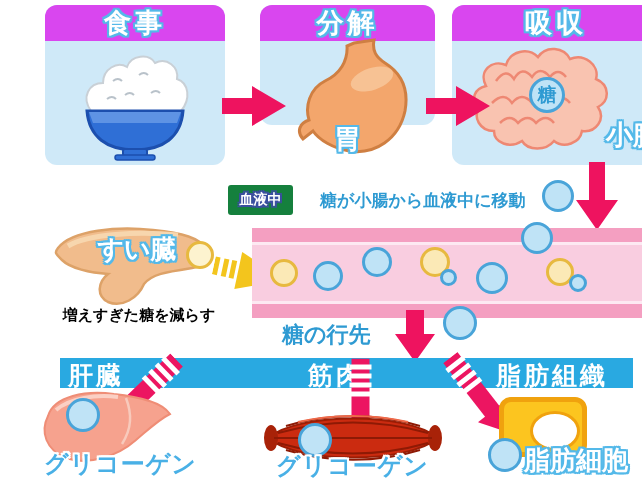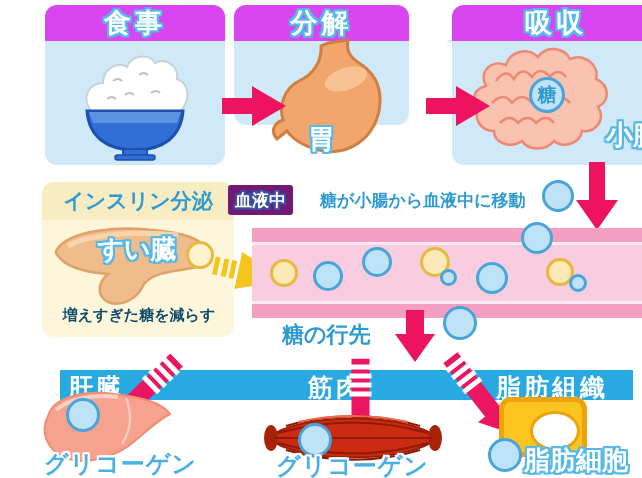--- a/index.html
+++ b/index.html
@@ -20,21 +20,21 @@
   
   .mol{position:absolute;border-radius:50%;box-sizing:border-box;}
   .mol-s{background:#bfe3f6;border:3px solid #49a4d9;}
   .mol-i{background:#fbe9b6;border:3px solid #e7b93f;}
   .mol-p{background:#fdf3cf;border:3px solid #e7b93f;}
   
   .vessel{position:absolute;left:252px;top:228px;width:390px;height:90px;background:#f9cde0;}
   .vessel-band{position:absolute;left:0;right:0;height:14px;background:#f49fc1;}
   .vessel-line{position:absolute;left:0;right:0;height:3px;background:#fde9f2;}
   
-  .dest-bar{position:absolute;left:60px;top:358px;width:573px;height:30px;background:#29a9e1;margin-top:12px;}
+  .dest-bar{position:absolute;left:60px;top:358px;width:573px;height:30px;background:#29a9e1;}
   .bar-label{position:absolute;top:1px;color:#fff;font-size:25px;letter-spacing:3px;}
   .striped-arrow{position:absolute;width:95px;height:36px;}
   .fatcell{position:absolute;left:499px;top:397px;width:88px;height:60px;background:#fcc51f;
            border:5px solid #f0a20e;border-radius:12px;box-sizing:border-box;}
   .fatcell-hole{position:absolute;left:26px;top:9px;width:44px;height:34px;background:#fff;
                 border:3px solid #f0a20e;border-radius:50%;}
 </style>
 </head>
 <body>
 
@@ -45,21 +45,21 @@
     <svg class="abs" style="left:28px;top:44px" width="124" height="112" viewBox="0 0 124 112">
       <path d="M18,62 C8,48 16,34 30,34 C30,20 44,12 54,18 C58,6 76,4 82,14 C94,8 106,18 104,30 C116,34 118,50 108,62 Z" fill="#ffffff" stroke="#c9d0d6" stroke-width="2"></path>
       <path d="M40,32 q5,-4 9,0 M66,26 q5,-4 9,0 M52,46 q5,-4 9,0 M78,44 q5,-4 9,0 M34,50 q5,-4 9,0" fill="none" stroke="#b9c2ca" stroke-width="2"></path>
       <path d="M14,62 L110,62 C108,88 90,101 62,101 C34,101 16,88 14,62 Z" fill="#2f6fd6" stroke="#1c4fae" stroke-width="3"></path>
       <path d="M16,63 L108,63 L104,74 L20,74 Z" fill="#5e93e4"></path>
       <rect x="50" y="100" width="24" height="7" rx="2" fill="#2f6fd6" stroke="#1c4fae" stroke-width="2"></rect>
       <rect x="42" y="106" width="40" height="5" rx="2.5" fill="#2f6fd6" stroke="#1c4fae" stroke-width="1.5"></rect>
     </svg>
   </div>
 
-  <div class="stage" style="left:234px;top:5px;width:175px;height:120px">
+  <div class="stage" style="left:260px;top:5px;width:175px;height:120px">
     <div class="stage-hd ow-blue">分解</div>
     <svg class="abs" style="left:32px;top:32px" width="120" height="125" viewBox="0 0 120 125">
       <path d="M62,6 L82,3 C80,14 84,20 93,26 C109,36 117,52 113,74 C107,102 83,118 57,114 C41,111 27,103 21,94 L11,102 C4,94 8,86 17,83 C13,70 17,52 33,44 C48,37 56,24 55,9 Z" fill="#f3a66c" stroke="#cf7f42" stroke-width="3"></path>
       <ellipse cx="80" cy="42" rx="22" ry="11" fill="#f7c294" transform="rotate(-18 80 42)"></ellipse>
     </svg>
     <div class="abs ow-blue" style="left:0;right:0;top:116px;text-align:center;font-size:27px">胃</div>
   </div>
 
   <div class="stage" style="left:452px;top:5px;width:208px;height:160px">
     <div class="stage-hd ow-blue">吸収</div>
@@ -79,39 +79,36 @@
     <polygon points="0,12 30,12 30,0 64,20 30,40 30,28 0,28" fill="#ee135f"></polygon>
   </svg>
   <svg class="abs" style="left:426px;top:86px" width="64" height="40" viewBox="0 0 64 40">
     <polygon points="0,12 30,12 30,0 64,20 30,40 30,28 0,28" fill="#ee135f"></polygon>
   </svg>
 
   <svg class="abs" style="left:576px;top:162px" width="42" height="68" viewBox="0 0 42 68">
     <polygon points="13,0 29,0 29,38 42,38 21,68 0,38 13,38" fill="#ee135f"></polygon>
   </svg>
 
-  <div class="abs" style="left:42px;top:182px;width:192px;height:155px;background:#fdf6da;border-radius:12px">
-    <div class="abs blue-txt" style="left:0;right:0;top:0;height:38px;background:#f8ecc2;border-radius:12px 12px 0 0;display:flex;align-items:center;justify-content:center;font-size:21px">インスリン分泌</div>
-  </div>
   <svg class="abs" style="left:48px;top:216px" width="170" height="100" viewBox="0 0 170 100">
     <path d="M10,32 C24,14 70,10 105,14 C135,17 152,22 158,33 C163,43 156,50 144,52 C118,56 104,58 96,68 C90,82 74,92 60,86 C48,80 50,66 60,58 C42,57 22,52 14,44 C8,38 6,37 10,32 Z" fill="#f1bc8c" stroke="#dda268" stroke-width="2.5"></path>
     <path d="M20,30 C40,18 90,15 130,19" fill="none" stroke="#f7d6ae" stroke-width="5"></path>
   </svg>
   <div class="mol mol-p" style="left:186px;top:241px;width:28px;height:28px"></div>
   <div class="abs ow-blue" style="left:62px;top:232px;width:150px;text-align:center;font-size:26px">すい臓</div>
-  <div class="abs" style="left:48px;top:306px;width:182px;text-align:center;font-size:15px;color:#0c4a6e">増えすぎた糖を減らす</div>
+  <div class="abs" style="left:48px;top:306px;width:182px;text-align:center;font-size:15px;color:#000000">増えすぎた糖を減らす</div>
 
   <svg class="abs" style="left:213px;top:252px;transform:rotate(12deg)" width="74" height="42" viewBox="0 0 74 42">
     <rect x="0" y="12" width="5" height="18" fill="#f3c51d"></rect>
     <rect x="9" y="12" width="5" height="18" fill="#f3c51d"></rect>
     <rect x="17" y="12" width="5" height="18" fill="#f3c51d"></rect>
     <polygon points="25,2 72,21 25,40" fill="#f3c51d"></polygon>
   </svg>
 
-  <div class="abs ow-navy" style="left:228px;top:185px;width:65px;height:30px;background:#701a75;border-radius:3px;display:flex;align-items:center;justify-content:center;font-size:17px">血液中</div>
+  <div class="abs ow-navy" style="left:228px;top:185px;width:65px;height:30px;background:#15803d;border-radius:3px;display:flex;align-items:center;justify-content:center;font-size:14px">血液中</div>
   <div class="abs blue-txt" style="left:320px;top:189px;font-size:17px">糖が小腸から血液中に移動</div>
   <div class="mol mol-s" style="left:542px;top:180px;width:32px;height:32px"></div>
 
   <div class="vessel">
     <div class="vessel-band" style="top:0"></div>
     <div class="vessel-line" style="top:14px"></div>
     <div class="vessel-band" style="bottom:0"></div>
     <div class="vessel-line" style="bottom:14px"></div>
   </div>
 

